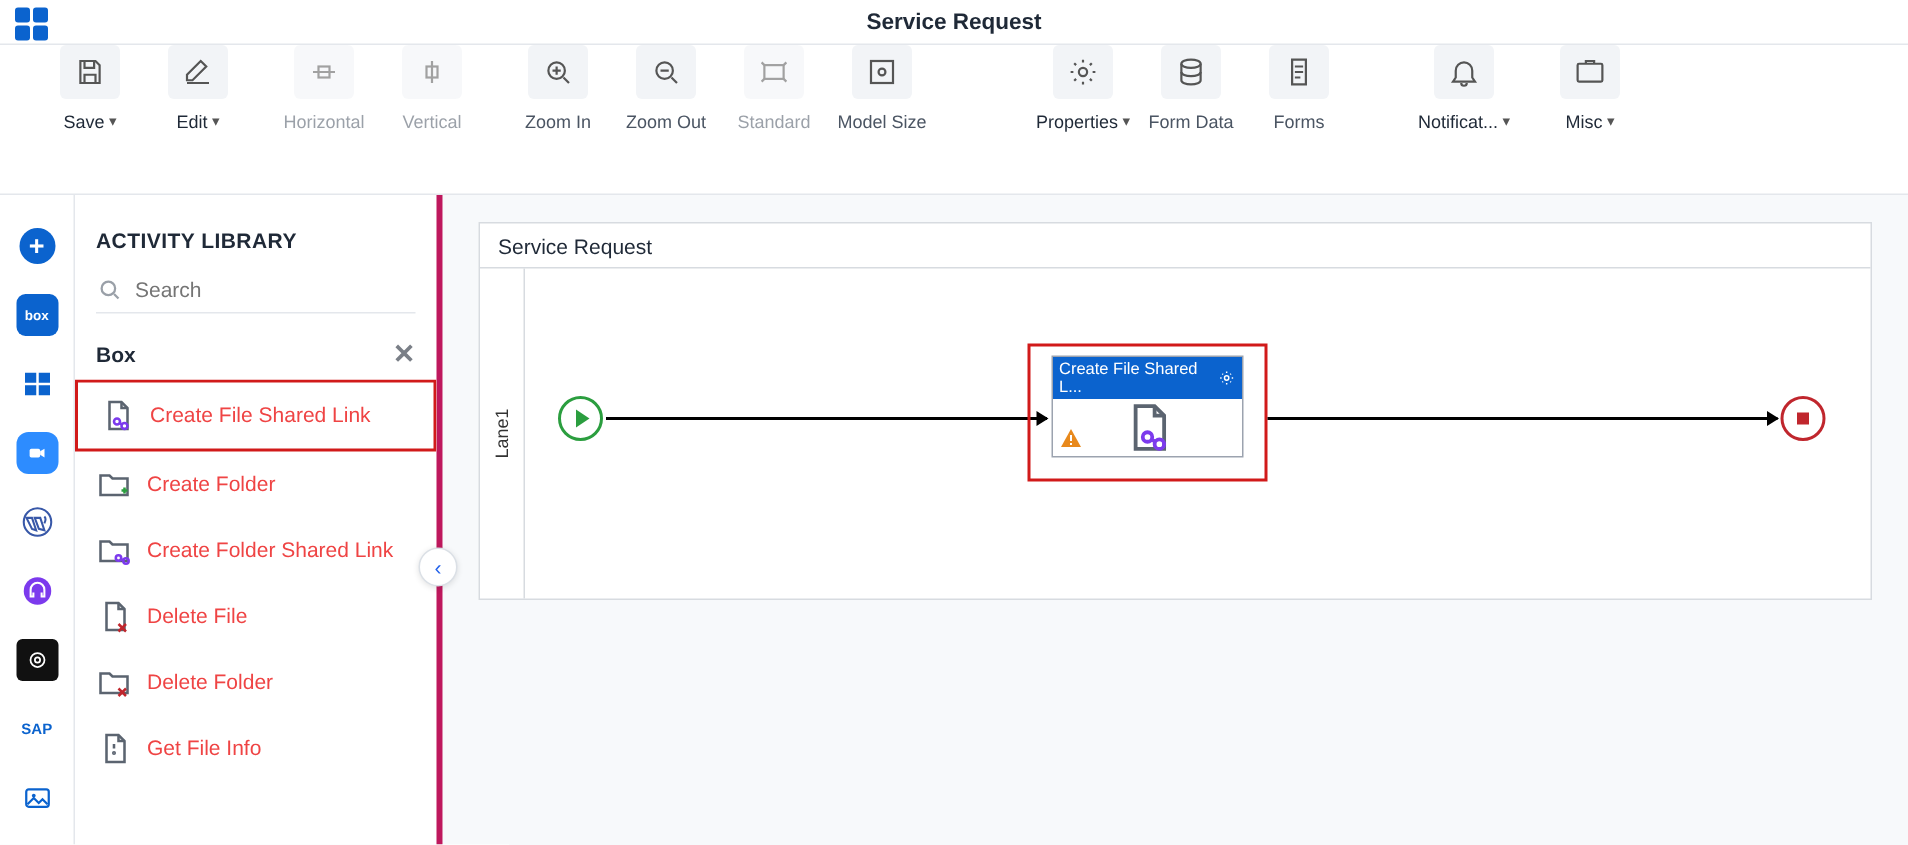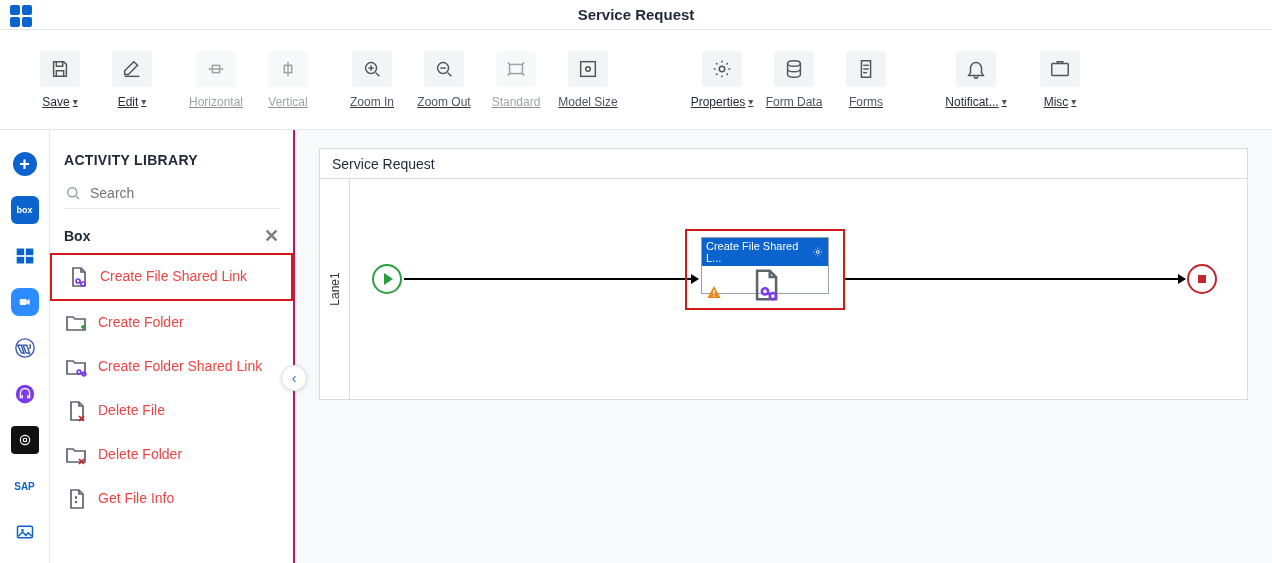--- a/index.html
+++ b/index.html
@@ -4,38 +4,38 @@
 <style>
   * { box-sizing: border-box; margin: 0; padding: 0; }
   html, body { width: 1272px; height: 563px; font-family: -apple-system, "Segoe UI", Arial, sans-serif; background: #fff; color: #333; overflow: hidden; }
   
   .top-header { height: 30px; display: flex; align-items: center; border-bottom: 1px solid #e4e7ec; }
   .app-grid { width: 40px; display: flex; justify-content: center; align-items: center; }
   .app-grid .sq { width: 10px; height: 10px; background: #0b63ce; border-radius: 2px; margin: 1px; }
   .app-grid-inner { display: grid; grid-template-columns: 10px 10px; grid-template-rows: 10px 10px; gap: 2px; }
   .top-title { flex: 1; text-align: center; font-weight: 600; font-size: 15px; color: #1f2937; }
   
-  .toolbar { height: 100px; display: flex; align-items: center; padding: 0 30px; gap: 0; border-bottom: 1px solid #e4e7ec; text-decoration: underline; }
+  .toolbar { height: 100px; display: flex; align-items: flex-start; padding: 0 30px; gap: 0; border-bottom: 1px solid #e4e7ec; }
   .tbgroup { display: flex; gap: 12px; }
   .spacer-sm { width: 24px; }
   .spacer-lg { width: 50px; }
   .tbbtn { width: 60px; display: flex; flex-direction: column; align-items: center; gap: 8px; cursor: pointer; }
   .tbbtn .iconbox { width: 40px; height: 36px; background: #f2f4f7; border-radius: 4px; display: flex; align-items: center; justify-content: center; }
   .tbbtn.disabled { opacity: 0.55; cursor: default; }
   .tbbtn .caption { font-size: 12px; color: #4b5563; white-space: nowrap; display: flex; align-items: center; gap: 3px; }
   .tbbtn .caption.bold { font-weight: 500; color: #1f2937; }
   .chev { font-size: 10px; color: #555; }
   .ticon { stroke: #555; fill: none; }
   
   .main { display: flex; height: calc(563px - 130px); }
   .sidebar { width: 50px; background: #fff; border-right: 1px solid #e4e7ec; display: flex; flex-direction: column; align-items: center; padding-top: 20px; gap: 18px; }
   .sb-item { width: 28px; height: 28px; display: flex; align-items: center; justify-content: center; font-size: 16px; font-weight: 700; border-radius: 6px; cursor: pointer; }
   .plus-circle { width: 24px; height: 24px; background: #0b63ce; color: #fff; border-radius: 50%; display: flex; align-items: center; justify-content: center; font-size: 18px; font-weight: 700; }
   
-  .panel { width: 245px; background: #fff; border-right: 2px solid #be185d; position: relative; display: flex; flex-direction: column; }
+  .panel { width: 245px; background: #fff; border-right: 4px solid #be185d; position: relative; display: flex; flex-direction: column; }
   .panel-title { padding: 22px 14px 10px 14px; font-weight: 700; font-size: 14px; color: #1f2937; letter-spacing: .3px; }
   .search-row { margin: 0 14px 10px 14px; display: flex; align-items: center; gap: 8px; border-bottom: 1px solid #e4e7ec; padding: 6px 0; }
   .search-row svg { flex: 0 0 18px; }
   .search-row input { border: none; outline: none; font-size: 14px; color: #ef4444; flex: 1; background: transparent; }
   .cat-row { margin: 2px 14px; display: flex; align-items: center; justify-content: space-between; font-weight: 600; font-size: 14px; color: #1f2937; padding: 4px 0; }
   .cat-row .x { color: #7a7f87; font-size: 18px; cursor: pointer; }
   .act-list { overflow-y: auto; }
   .act-item { display: flex; align-items: center; gap: 10px; padding: 10px 10px 10px 14px; cursor: pointer; font-size: 14px; color: #ef4444; line-height: 1.25; }
   .act-item .aicon { width: 24px; height: 24px; flex: 0 0 24px; }
   .act-item.selected { border: 2px solid #d11a1a; background: #fff; }
@@ -44,21 +44,21 @@
   .canvas-wrap { flex: 1; background: #f7f9fb; padding: 18px 24px; }
   .canvas { background: #fff; border: 1px solid #d7dbe0; position: relative; width: 100%; height: 252px; }
   .canvas-title { border-bottom: 1px solid #d7dbe0; height: 30px; display: flex; align-items: center; padding: 0 12px; font-size: 14px; color: #1f2937; }
   .lane { position: absolute; left: 0; top: 30px; width: 30px; bottom: 0; border-right: 1px solid #d7dbe0; display: flex; align-items: center; justify-content: center; }
   .lane span { transform: rotate(-90deg); font-size: 12px; color: #333; }
   
   .start-node { position: absolute; left: 52px; top: 115px; width: 30px; height: 30px; border: 2px solid #2b9e3f; border-radius: 50%; display: flex; align-items: center; justify-content: center; }
   .start-node::after { content: ""; border-left: 9px solid #2b9e3f; border-top: 6px solid transparent; border-bottom: 6px solid transparent; margin-left: 3px; }
   .end-node { position: absolute; right: 30px; top: 115px; width: 30px; height: 30px; border: 2px solid #c0262d; border-radius: 50%; display: flex; align-items: center; justify-content: center; }
   .end-node::after { content: ""; width: 8px; height: 8px; background: #c0262d; }
-  .activity-node { position: absolute; left: 365px; top: 80px; width: 160px; height: 81px; border: 2px solid #d11a1a; }
+  .activity-node { position: absolute; left: 365px; top: 80px; width: 160px; height: 92px; border: 2px solid #d11a1a; }
   .activity-inner { position: absolute; left: 14px; top: 6px; right: 14px; bottom: 14px; border: 1px solid #9ca3af; background: #fff; display: flex; flex-direction: column; }
   .activity-head { background: #0b63ce; color: #fff; font-size: 11px; padding: 2px 4px; display: flex; align-items: center; justify-content: space-between; }
   .activity-body { flex: 1; position: relative; display: flex; align-items: center; justify-content: center; }
   .warn-triangle { position: absolute; left: 4px; bottom: 4px; }
   .edge { position: absolute; height: 2px; background: #000; }
   .edge.arrow::after { content: ""; position: absolute; right: -1px; top: -4px; border-left: 8px solid #000; border-top: 5px solid transparent; border-bottom: 5px solid transparent; }
 </style>
 </head>
 <body>
 

